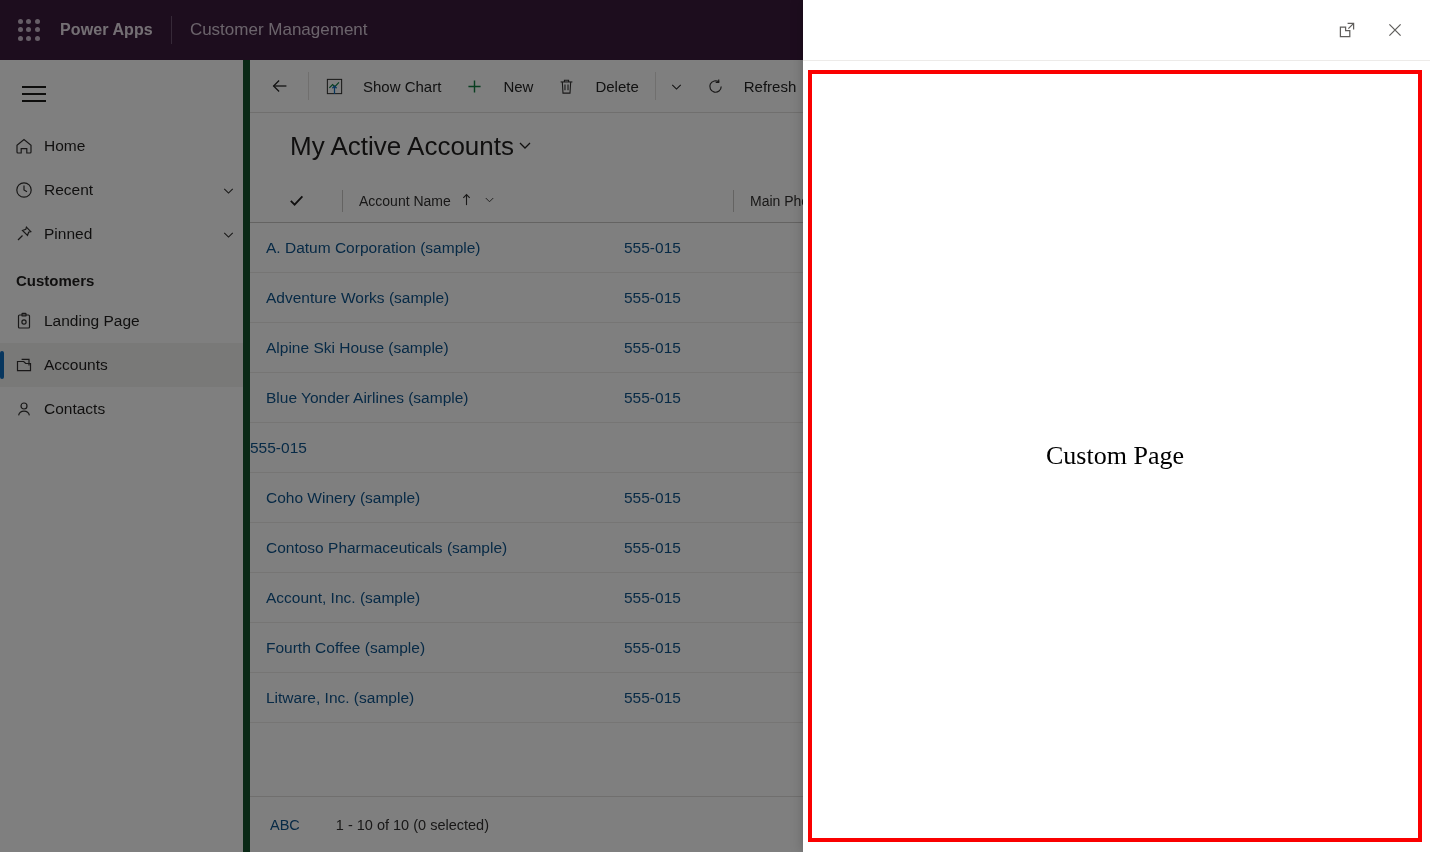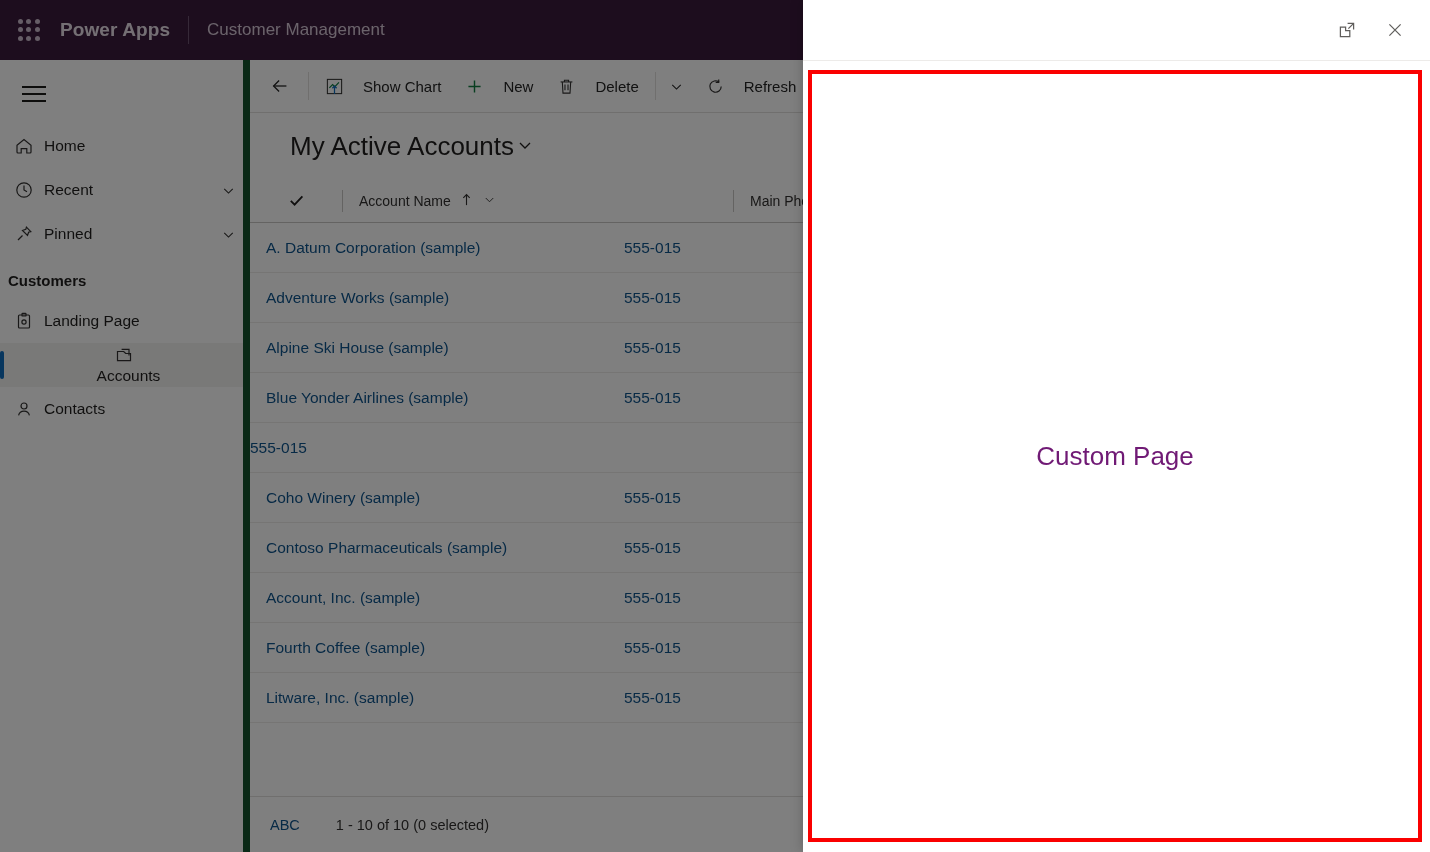--- a/index.html
+++ b/index.html
@@ -42,21 +42,21 @@
     cursor: pointer;
   }
   .waffle i {
     display: block;
     width: 5px; height: 5px;
     border-radius: 50%;
     background: #cdbdce;
   }
   .brand {
     color: #e9dfe9;
-    font-size: 19px;
+    font-size: 16px;
     font-weight: bold;
     letter-spacing: .1px;
   }
   .brand-sep {
     width: 1px; height: 28px;
     background: #6d5270;
     margin: 0 18px;
   }
   .app-name {
     color: #d6c7d7;
@@ -98,34 +98,34 @@
     display: flex; align-items: center;
     flex: 0 0 auto;
     color: #323130;
   }
   .nav-item .nav-lbl { flex: 1 1 auto; }
   .nav-item .chev {
     width: 30px; display: flex;
     align-items: center; justify-content: center;
     color: #323130;
   }
-  .nav-item.selected { background: #f3f2f1; flex-direction: column; }
+  .nav-item.selected { background: #f3f2f1; }
   .nav-item.selected::before {
     content: "";
     position: absolute;
     left: 0; top: 8px;
     width: 4px; height: 28px;
     background: #0f6cbd;
     border-radius: 2px;
   }
   .nav-group-title {
     font-size: 15px;
     font-weight: bold;
     color: #201f1e;
-    padding: 16px 0 10px 8px;
+    padding: 16px 0 10px 16px;
   }
 
   
   .content {
     position: absolute;
     left: 250px; top: 60px;
     width: 1180px; height: 792px;
     background: #ffffff;
     display: flex; flex-direction: column;
   }
@@ -276,21 +276,22 @@
   .custom-page-frame {
     position: absolute;
     left: 5px; top: 9px;
     width: 614px; height: 772px;
     border: 4px solid #fa0000;
     background: #ffffff;
     display: flex; align-items: center; justify-content: center;
   }
   .custom-page-label {
     font-size: 26px;
-    color: #701a75;
+    color: #000000;
+    font-family: Liberation Serif, serif;
   }
 </style>
 </head>
 <body>
 
 <div id="app">
 
   <div id="app-shell">
 
     <div class="topbar">

